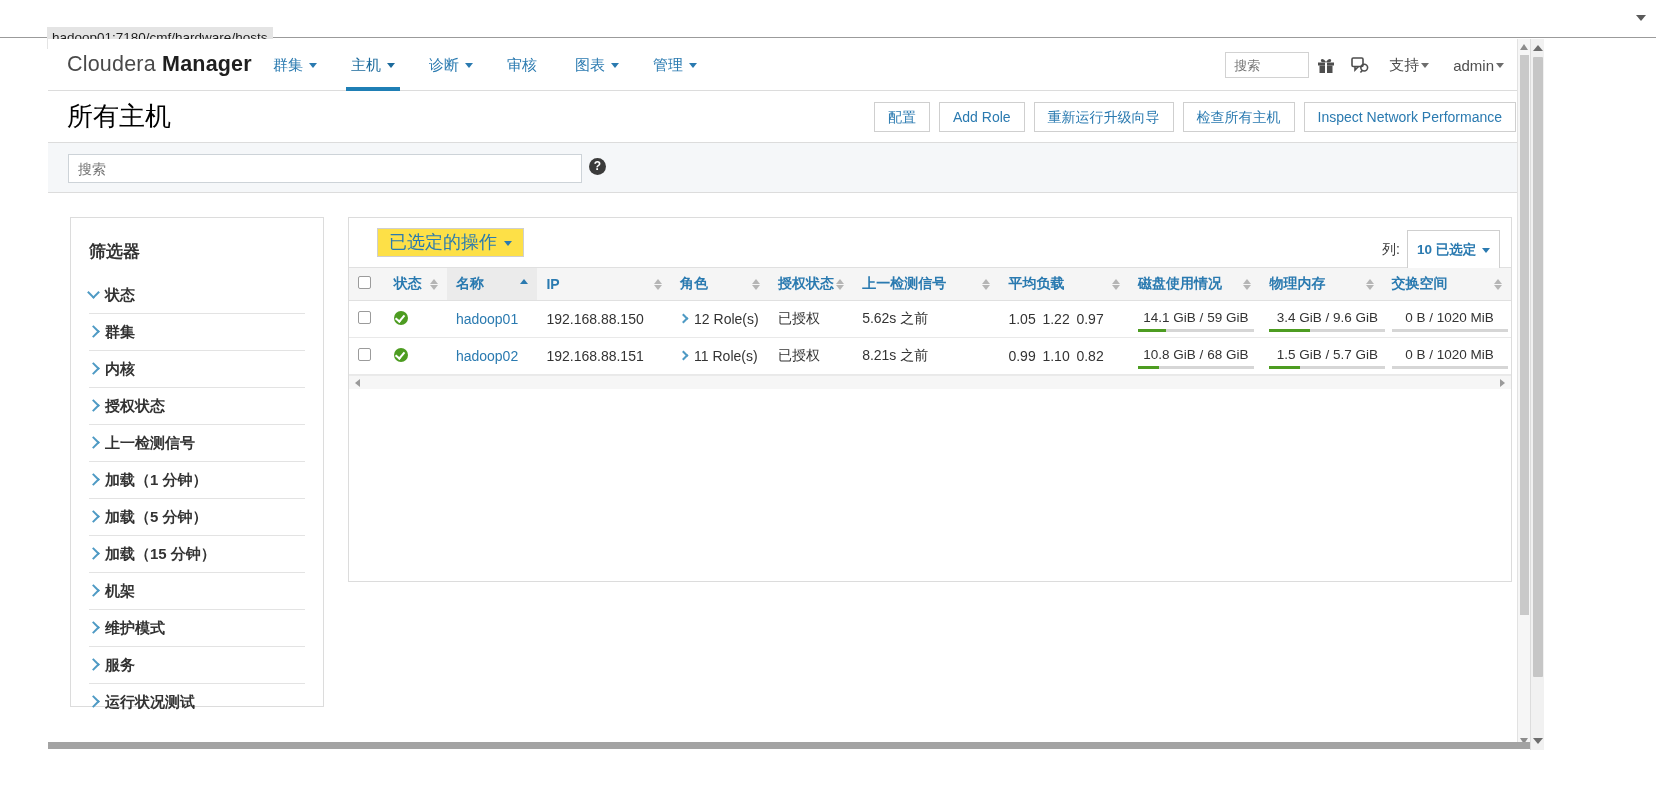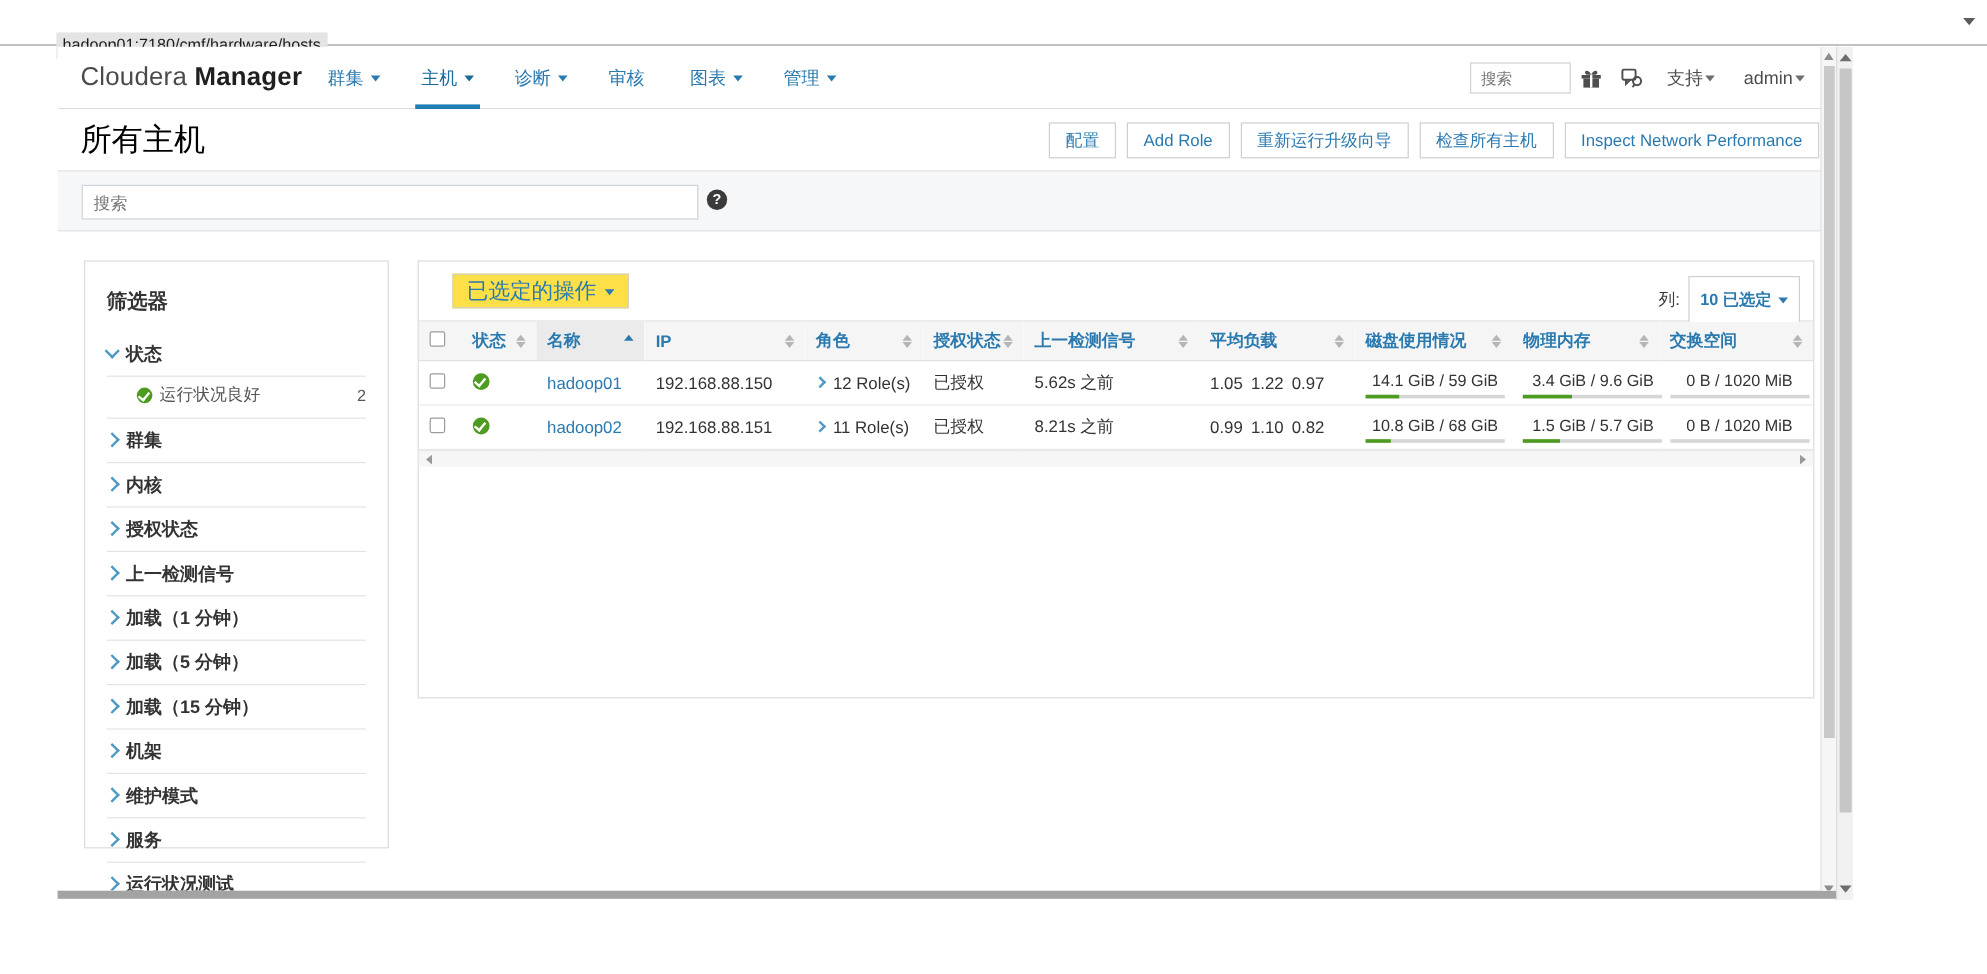--- a/index.html
+++ b/index.html
@@ -354,25 +354,20 @@
 
     <div class="bodyarea">
 
       <div class="filters">
         <h3>筛选器</h3>
         <div class="fgroups">
 
           <div class="fgroup">
             <span class="chev open"></span>
             <span class="name">状态</span>
-          </div>
-          <div class="fitem">
-            <span class="dot-ok"></span>
-            <span class="flabel">运行状况良好</span>
-            <span class="fcount">2</span>
           </div>
 
           <div class="fgroup">
             <span class="chev"></span>
             <span class="name">群集</span>
           </div>
           <div class="fgroup">
             <span class="chev"></span>
             <span class="name">内核</span>
           </div>

